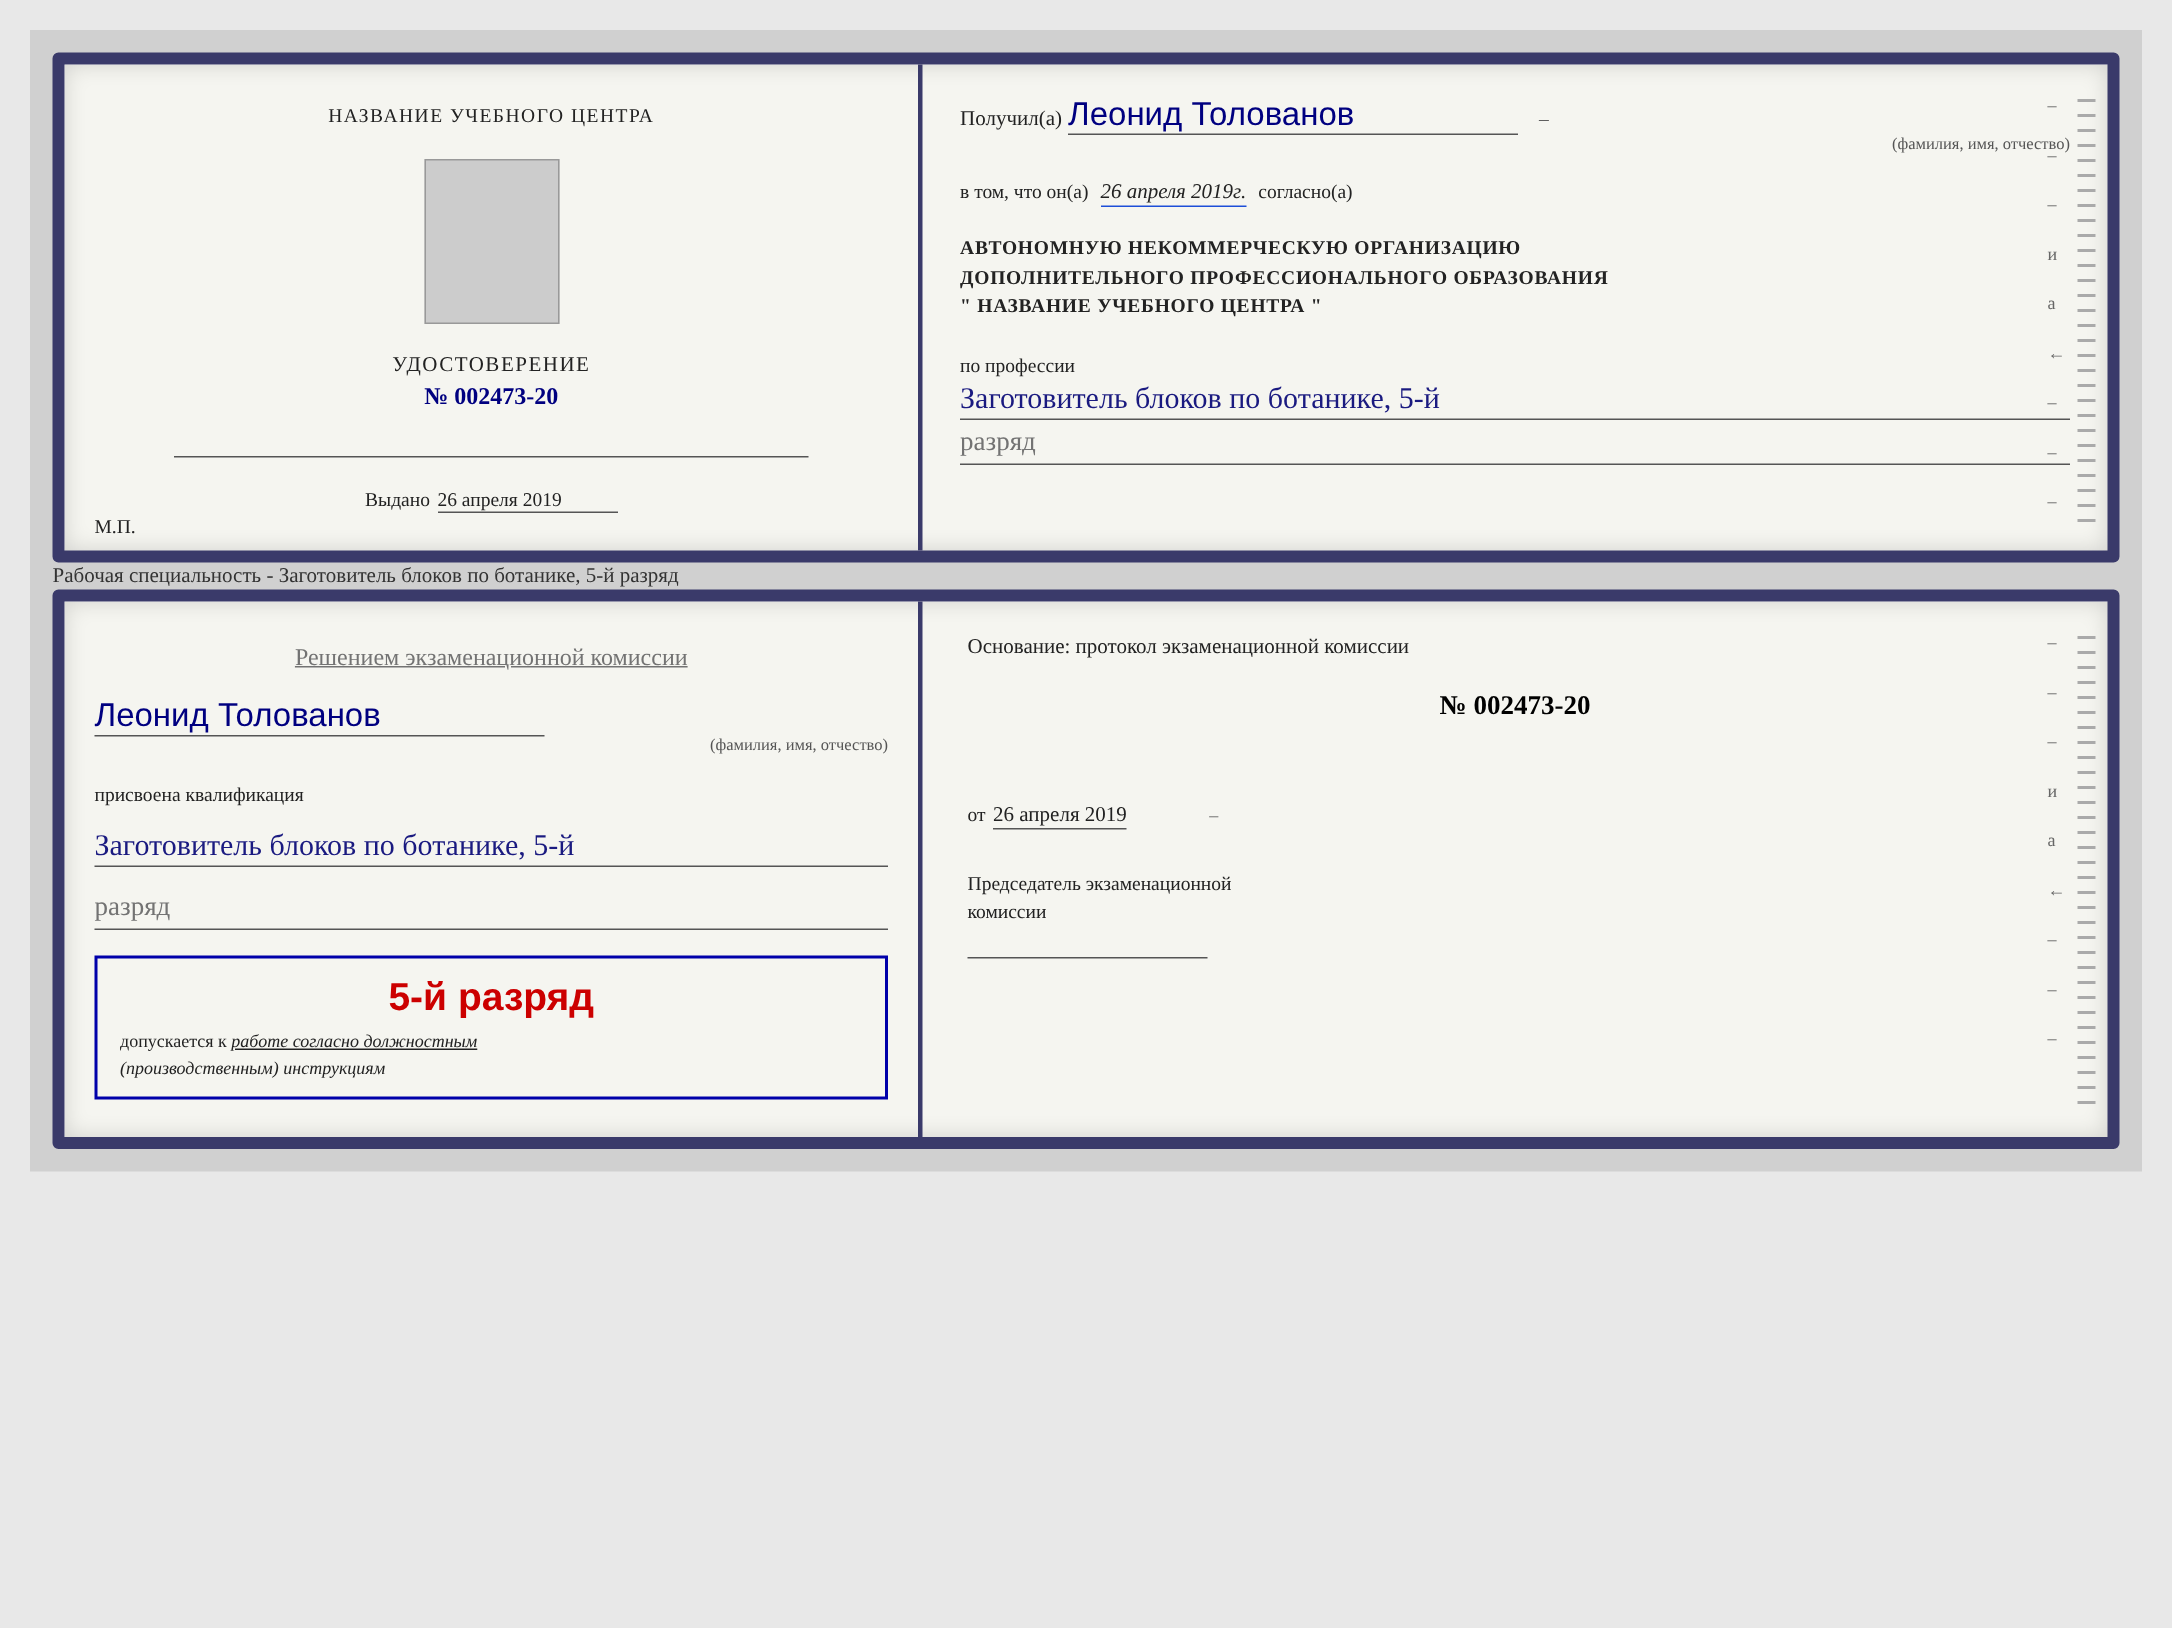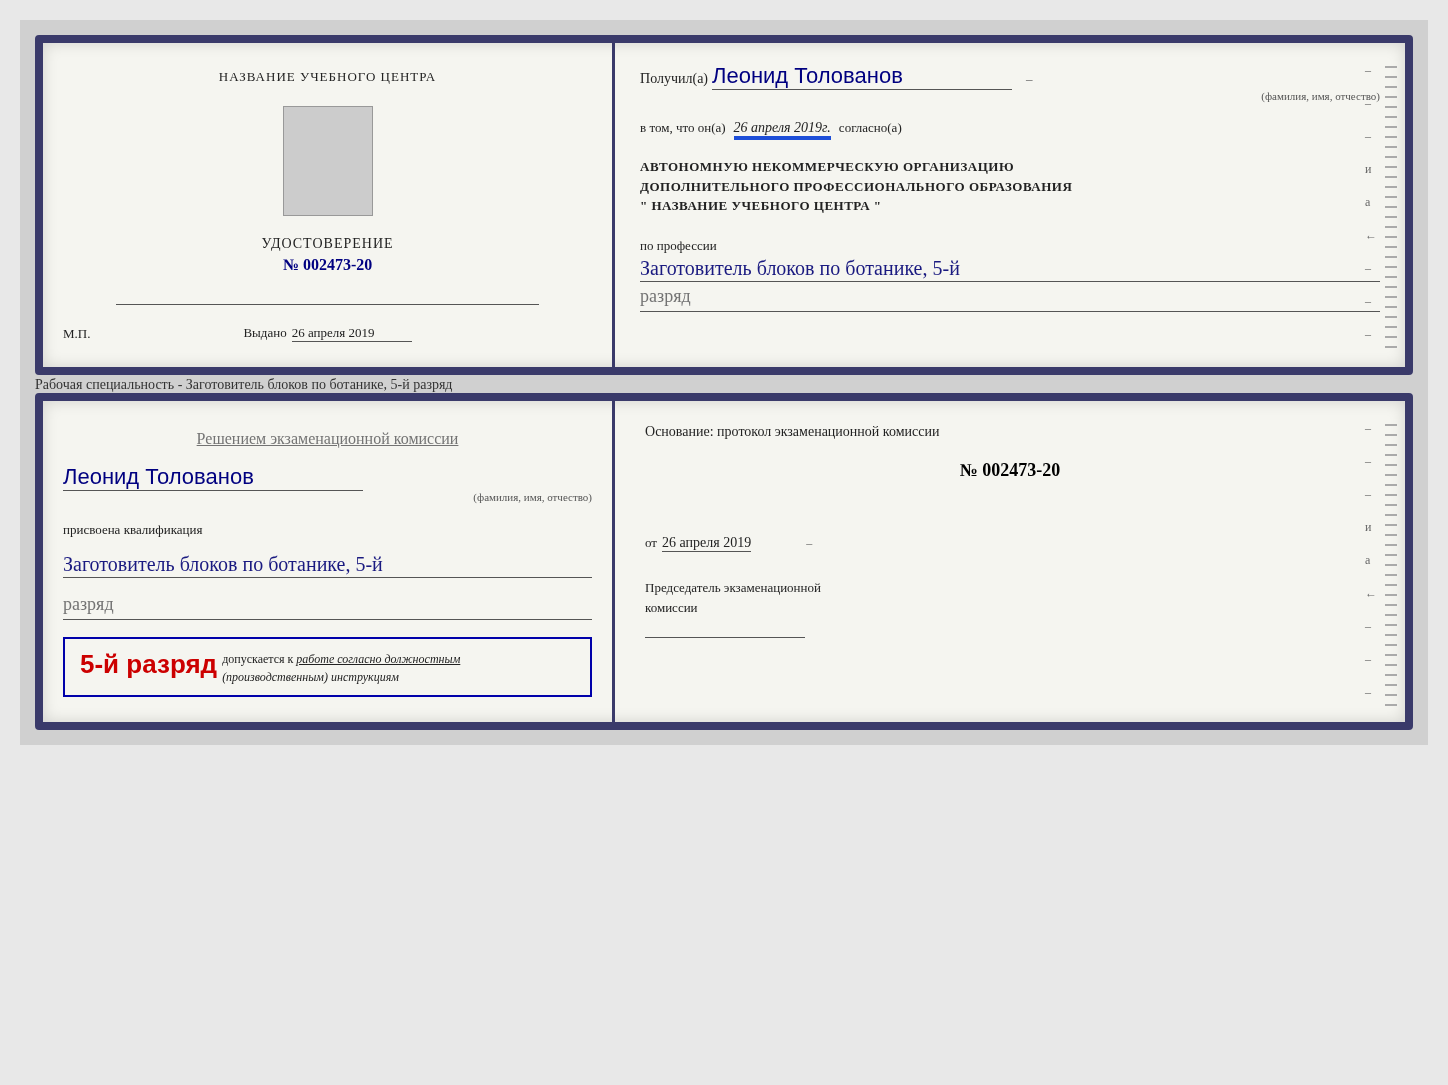--- a/index.html
+++ b/index.html
@@ -115,21 +115,21 @@
 
     .issued-value {
       border-bottom: 1px solid #555;
       min-width: 120px;
       font-size: 13px;
       color: #222;
     }
 
     .mp-label {
       position: absolute;
-      bottom: 25px;
+      bottom: 8px;
       left: 20px;
       font-size: 13px;
       color: #222;
     }
 
     .recipient-name {
       font-family: 'Segoe UI', sans-serif;
       font-size: 22px;
       color: #000080;
       font-style: normal;
@@ -145,21 +145,21 @@
       display: block;
     }
 
     .text-line {
       font-size: 13px;
       color: #222;
       line-height: 1.5;
     }
 
     .underlined-value {
-      border-bottom: 4px solid #1d4ed8;
+      border-bottom: 1px solid #1d4ed8;
       font-style: italic;
       color: #222;
     }
 
     .block-title {
       font-size: 13px;
       font-weight: bold;
       text-align: left;
       text-transform: uppercase;
       letter-spacing: 0.5px;
@@ -232,21 +232,21 @@
       color: #737373;
       line-height: 1.6;
       text-align: justify;
       text-decoration: underline;
     }
 
     .stamp-box {
       border: 2px solid #0000aa;
       padding: 10px 15px;
       display: flex;
-      flex-direction: row;
+      flex-direction: column;
       gap: 5px;
       margin-top: 5px;
     }
 
     .stamp-rank {
       font-size: 26px;
       font-weight: bold;
       color: #cc0000;
       text-align: center;
       font-family: Arial, sans-serif;

